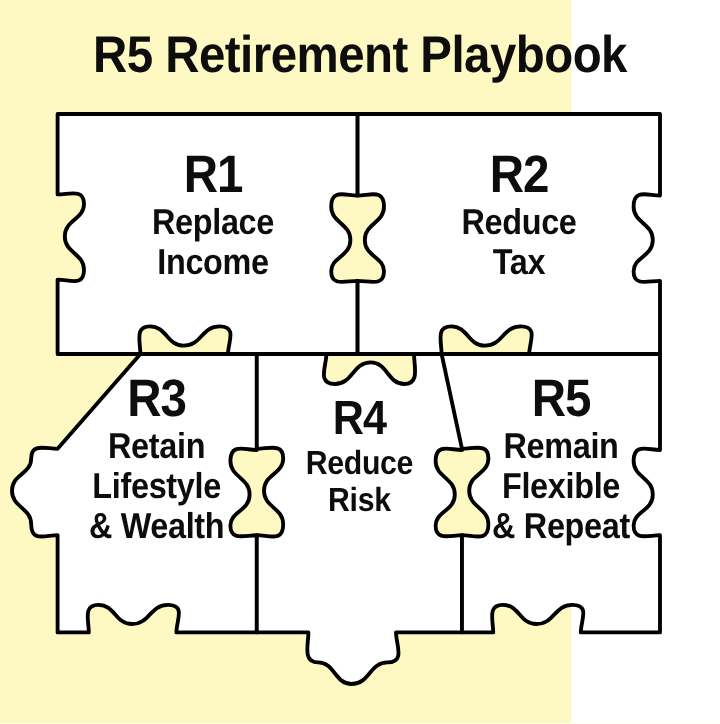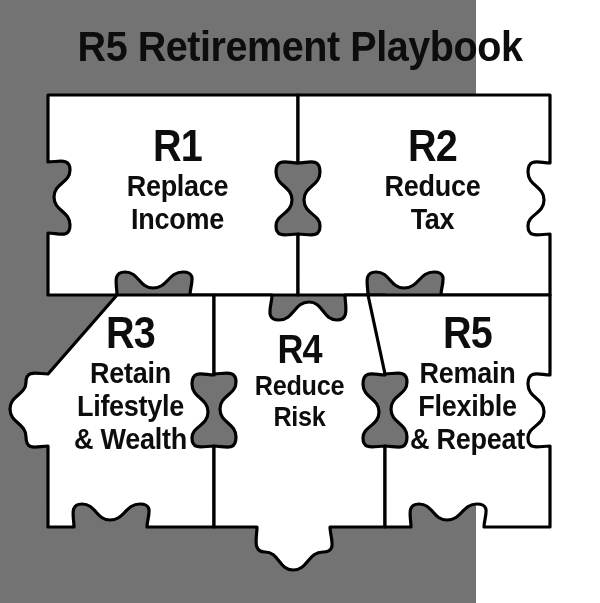--- a/index.html
+++ b/index.html
@@ -11,21 +11,21 @@
   body {
     width: 600px;
     height: 603px;
     overflow: hidden;
     font-family: "Liberation Sans", "DejaVu Sans", sans-serif;
   }
   #canvas {
     position: relative;
     width: 476px;
     height: 603px;
-    background: #737373;
+    background: #fef9c3;
   }
   .title {
     position: absolute;
     left: 0;
     top: 20px;
     width: 600px;
     text-align: center;
     font-family: "Liberation Sans", "DejaVu Sans", sans-serif;
     font-weight: bold;
     font-size: 43px;

